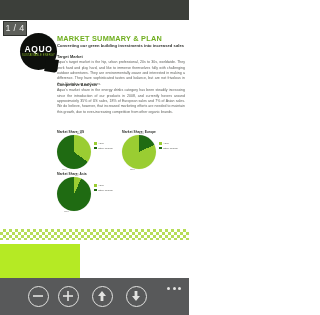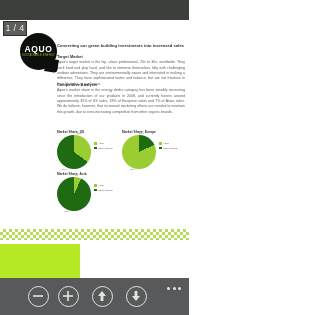--- a/index.html
+++ b/index.html
@@ -151,20 +151,21 @@
     <div id="page-badge">1 / 4</div>
 
     <div id="logo-wrap">
       <div id="logo-circle">
         <div id="logo-text">AQUO</div>
         <div id="logo-sub">SUSTAINABLE ENERGY</div>
         <div id="logo-tail"></div>
       </div>
     </div>
 
+    <div id="doc-title">MARKET SUMMARY &amp; PLAN</div>
     <div id="doc-subtitle">Converting our green building investments into increased sales</div>
 
     <div class="body-col" style="top:34px;">
       <div class="sec-head">Target Market</div>
       <div class="sec-body">Aquo's target market is the hip, urban professional, 20s to 30s, worldwide. They work hard and play hard, and like to immerse themselves fully with challenging outdoor adventures. They are environmentally aware and interested in making a difference. They have sophisticated tastes and balance, but are not frivolous in their lifestyles or purchases.</div>
     </div>
 
     <div class="body-col" style="top:62px;">
       <div class="sec-head">Competitive Analysis</div>
       <div class="sec-body">Aquo's market share in the energy drinks category has been steadily increasing since the introduction of our products in 2008, and currently hovers around approximately 35% of US sales, 18% of European sales and 7% of Asian sales. We do believe, however, that increased marketing efforts are needed to maintain this growth, due to ever-increasing competition from other organic brands.</div>

